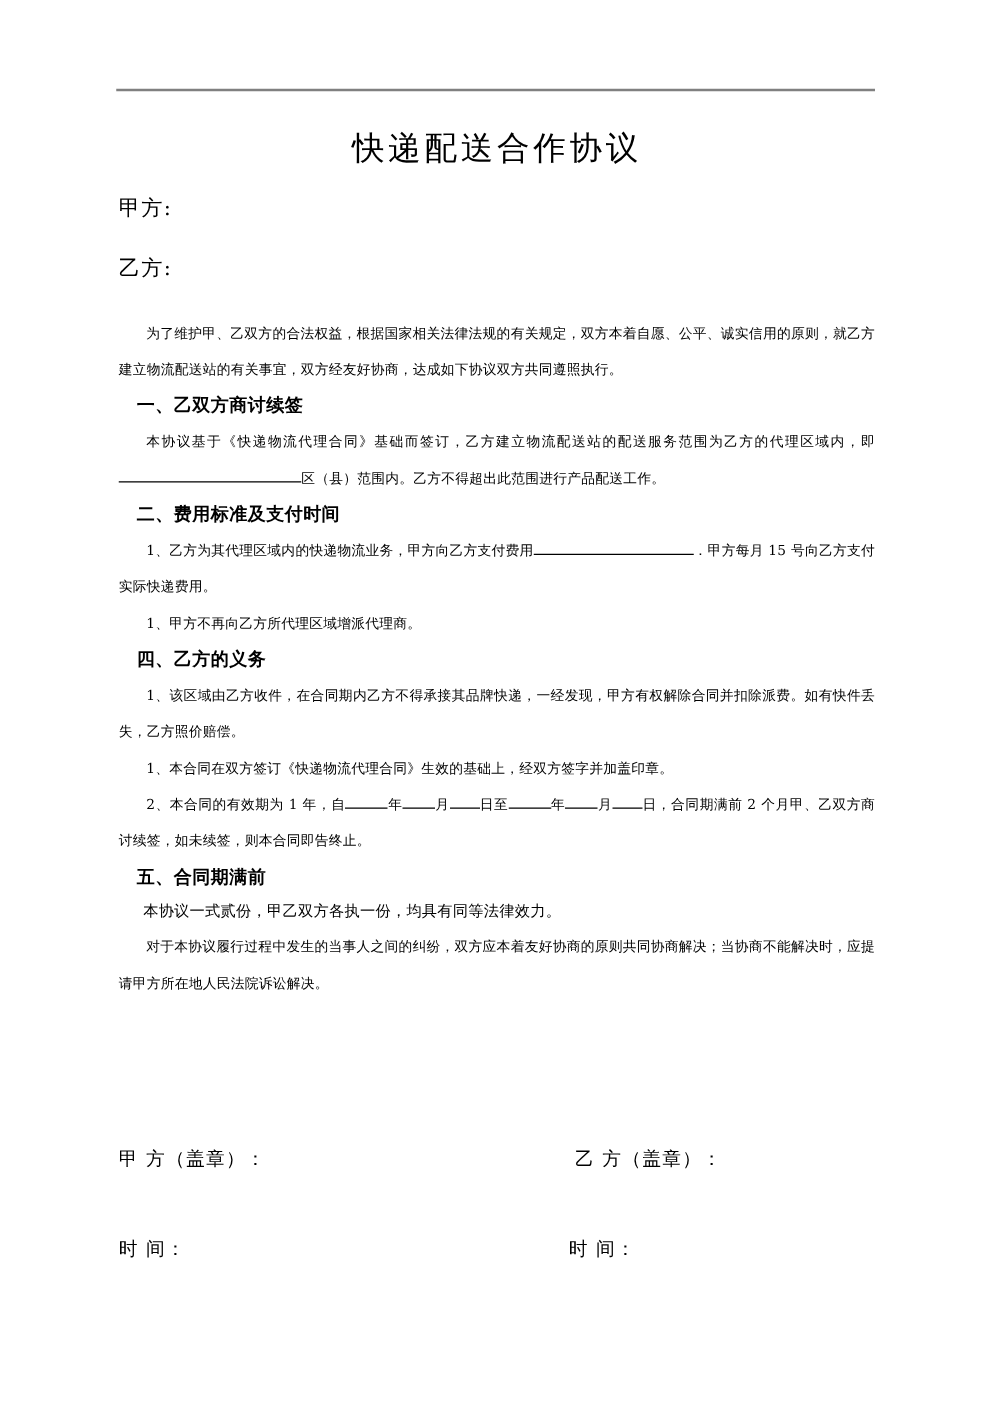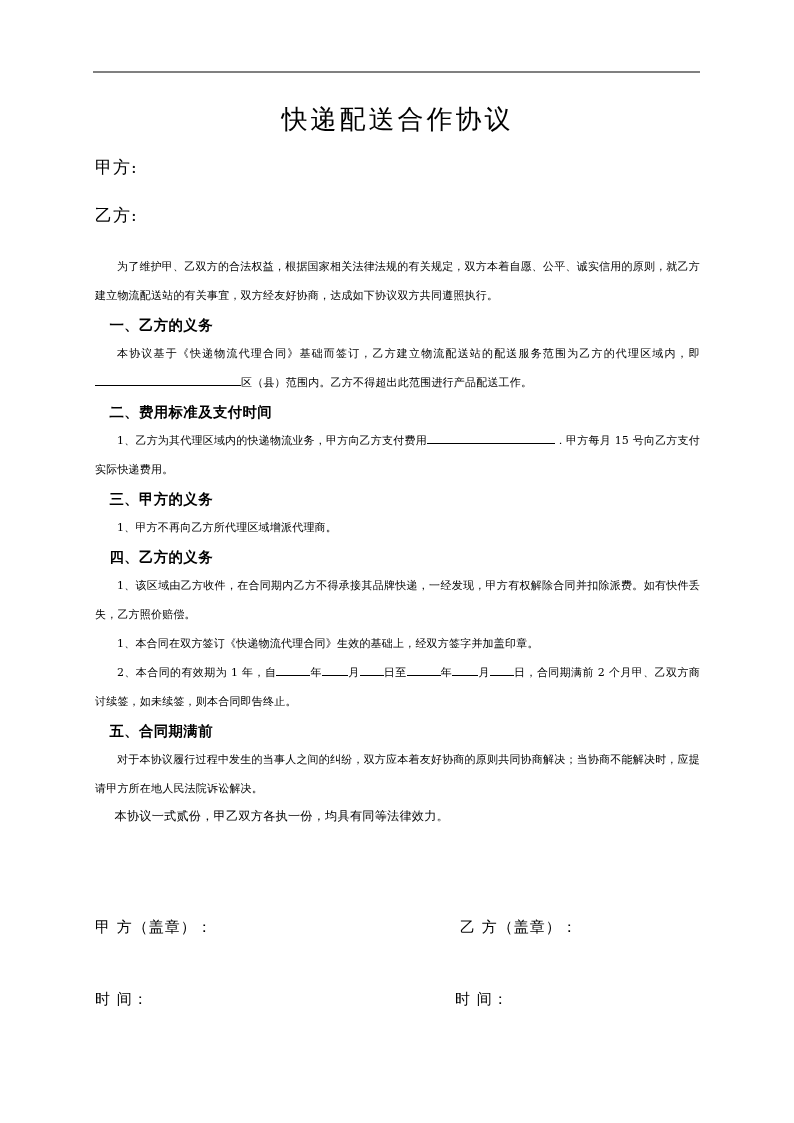--- a/index.html
+++ b/index.html
@@ -136,39 +136,38 @@
 
     <h1 class="doc-title">快递配送合作协议</h1>
 
     <div class="party-line">甲方:</div>
     <div class="party-line second">乙方:</div>
 
     <div class="body-block">
 
       <p class="para">为了维护甲、乙双方的合法权益，根据国家相关法律法规的有关规定，双方本着自愿、公平、诚实信用的原则，就乙方建立物流配送站的有关事宜，双方经友好协商，达成如下协议双方共同遵照执行。</p>
 
-      <p class="heading">一、乙方的义务</p>
+      <p class="heading">一、乙双方商讨续签</p>
       <p class="para"><span>本协议基于《快递物流代理合同》基础而签订，乙方建立物流配送站的配送服务范围为乙方的代理区域内，即</span><span class="blank blank-region"></span><span>区（县）范围内。乙方不得超出此范围进行产品配送工作。</span></p>
 
       <p class="heading">二、费用标准及支付时间</p>
       <p class="para"><span>1、乙方为其代理区域内的快递物流业务，甲方向乙方支付费用</span><span class="blank blank-fee"></span><span>．甲方每月 15 号向乙方支付实际快递费用。</span></p>
 
-      <p class="heading">三、甲方的义务</p>
       <p class="para">1、甲方不再向乙方所代理区域增派代理商。</p>
 
       <p class="heading">四、乙方的义务</p>
       <p class="para">1、该区域由乙方收件，在合同期内乙方不得承接其品牌快递，一经发现，甲方有权解除合同并扣除派费。如有快件丢失，乙方照价赔偿。</p>
 
       <p class="para">1、本合同在双方签订《快递物流代理合同》生效的基础上，经双方签字并加盖印章。</p>
       <p class="para"><span>2、本合同的有效期为 1 年，自</span><span class="blank blank-year"></span><span>年</span><span class="blank blank-month"></span><span>月</span><span class="blank blank-day"></span><span>日至</span><span class="blank blank-year"></span><span>年</span><span class="blank blank-month"></span><span>月</span><span class="blank blank-day"></span><span>日，合同期满前 2 个月甲、乙双方商讨续签，如未续签，则本合同即告终止。</span></p>
 
       <p class="heading">五、合同期满前</p>
+      <p class="para small">本协议一式贰份，甲乙双方各执一份，均具有同等法律效力。</p>
+
       <p class="para">对于本协议履行过程中发生的当事人之间的纠纷，双方应本着友好协商的原则共同协商解决；当协商不能解决时，应提请甲方所在地人民法院诉讼解决。</p>
-
-      <p class="para small">本协议一式贰份，甲乙双方各执一份，均具有同等法律效力。</p>
 
     </div>
   </div>
 
   <div class="sign-block">
     <div class="sign-row">
       <span class="sign-cell sign-left">甲 方（盖章）：</span>
       <span class="sign-cell sign-right-seal">乙 方（盖章）：</span>
     </div>
     <div class="sign-row">

